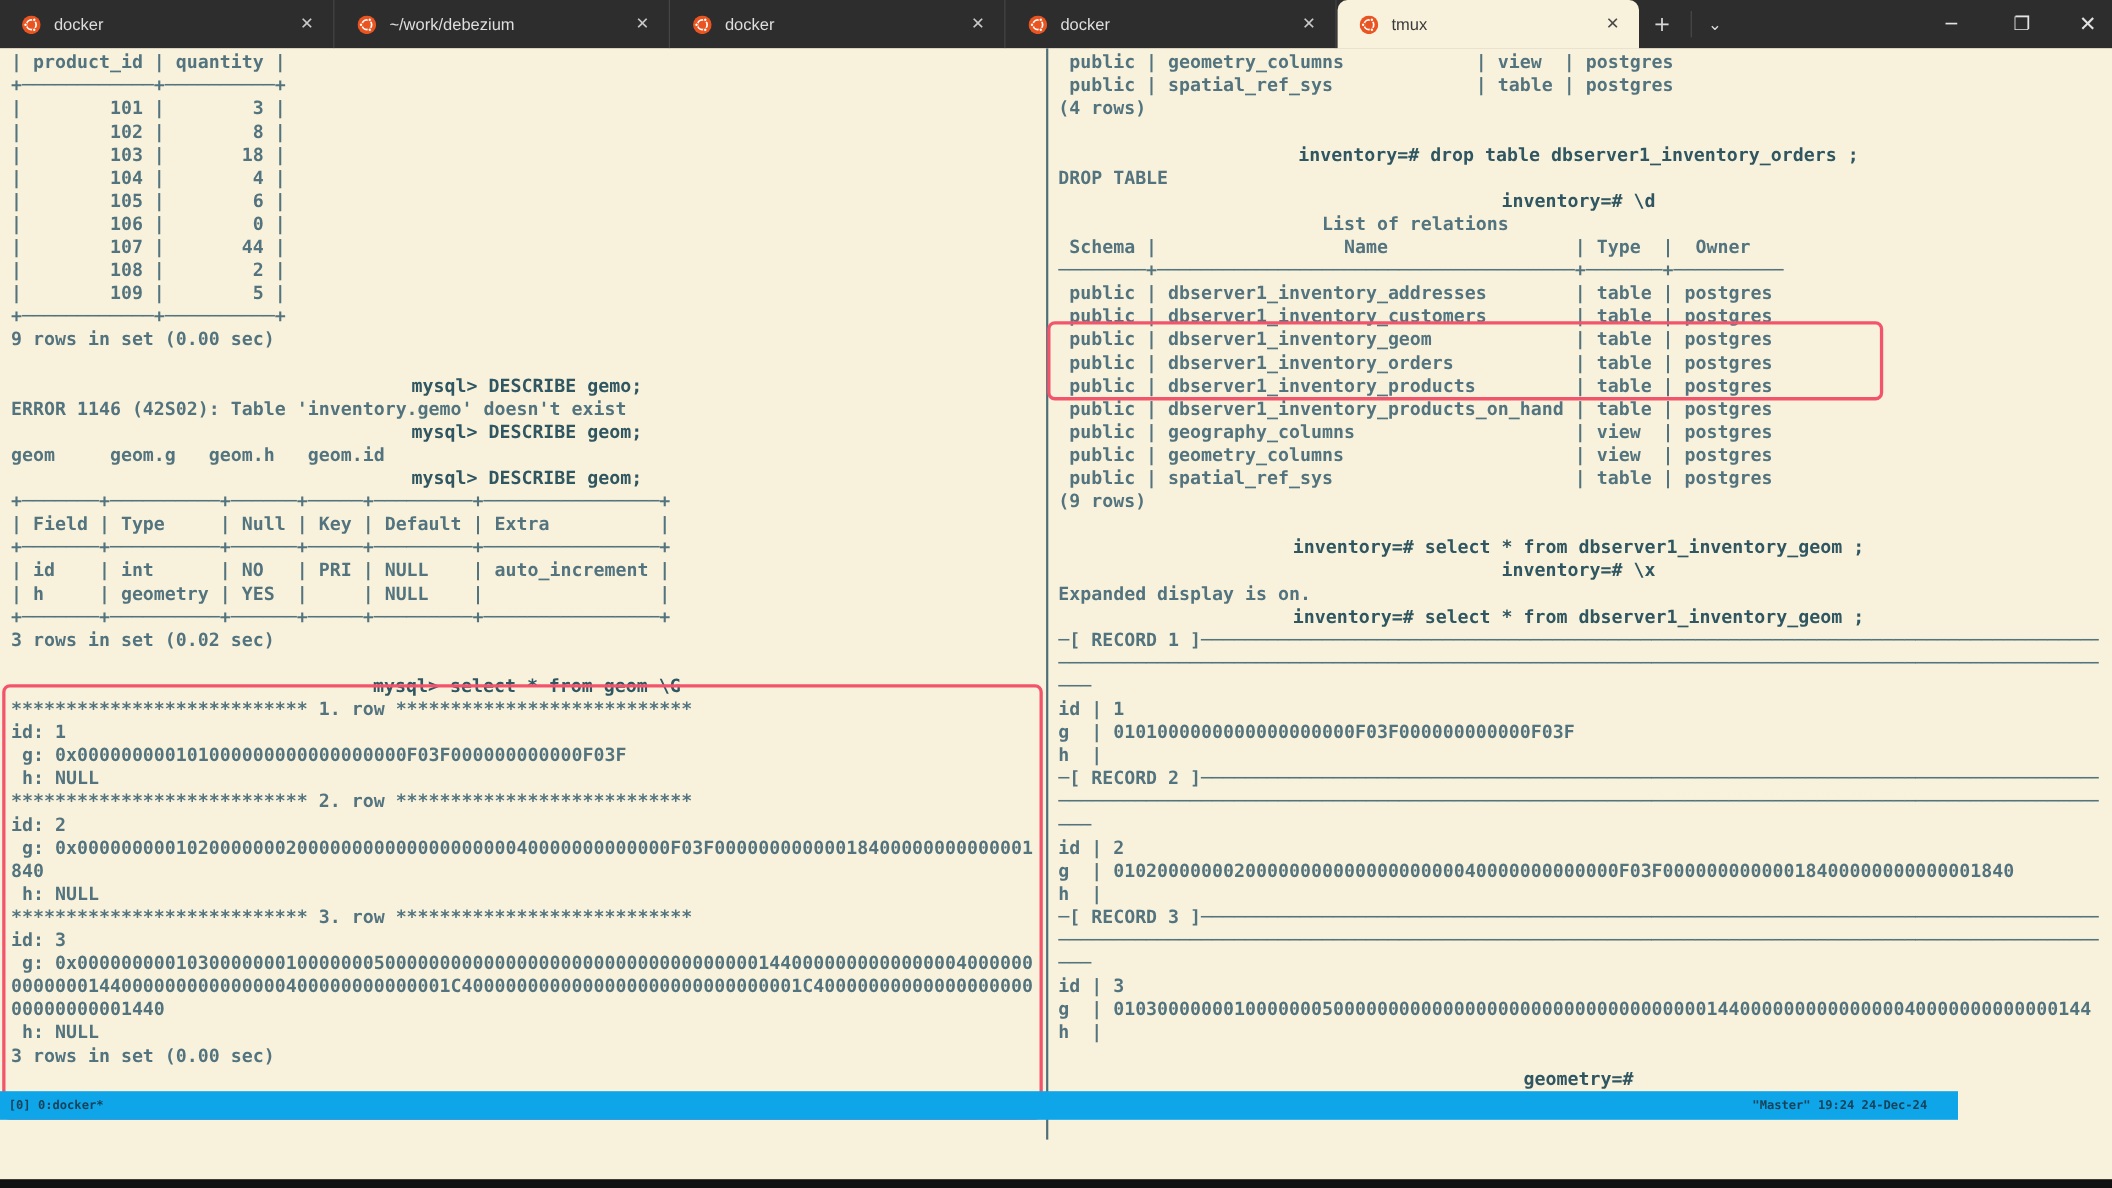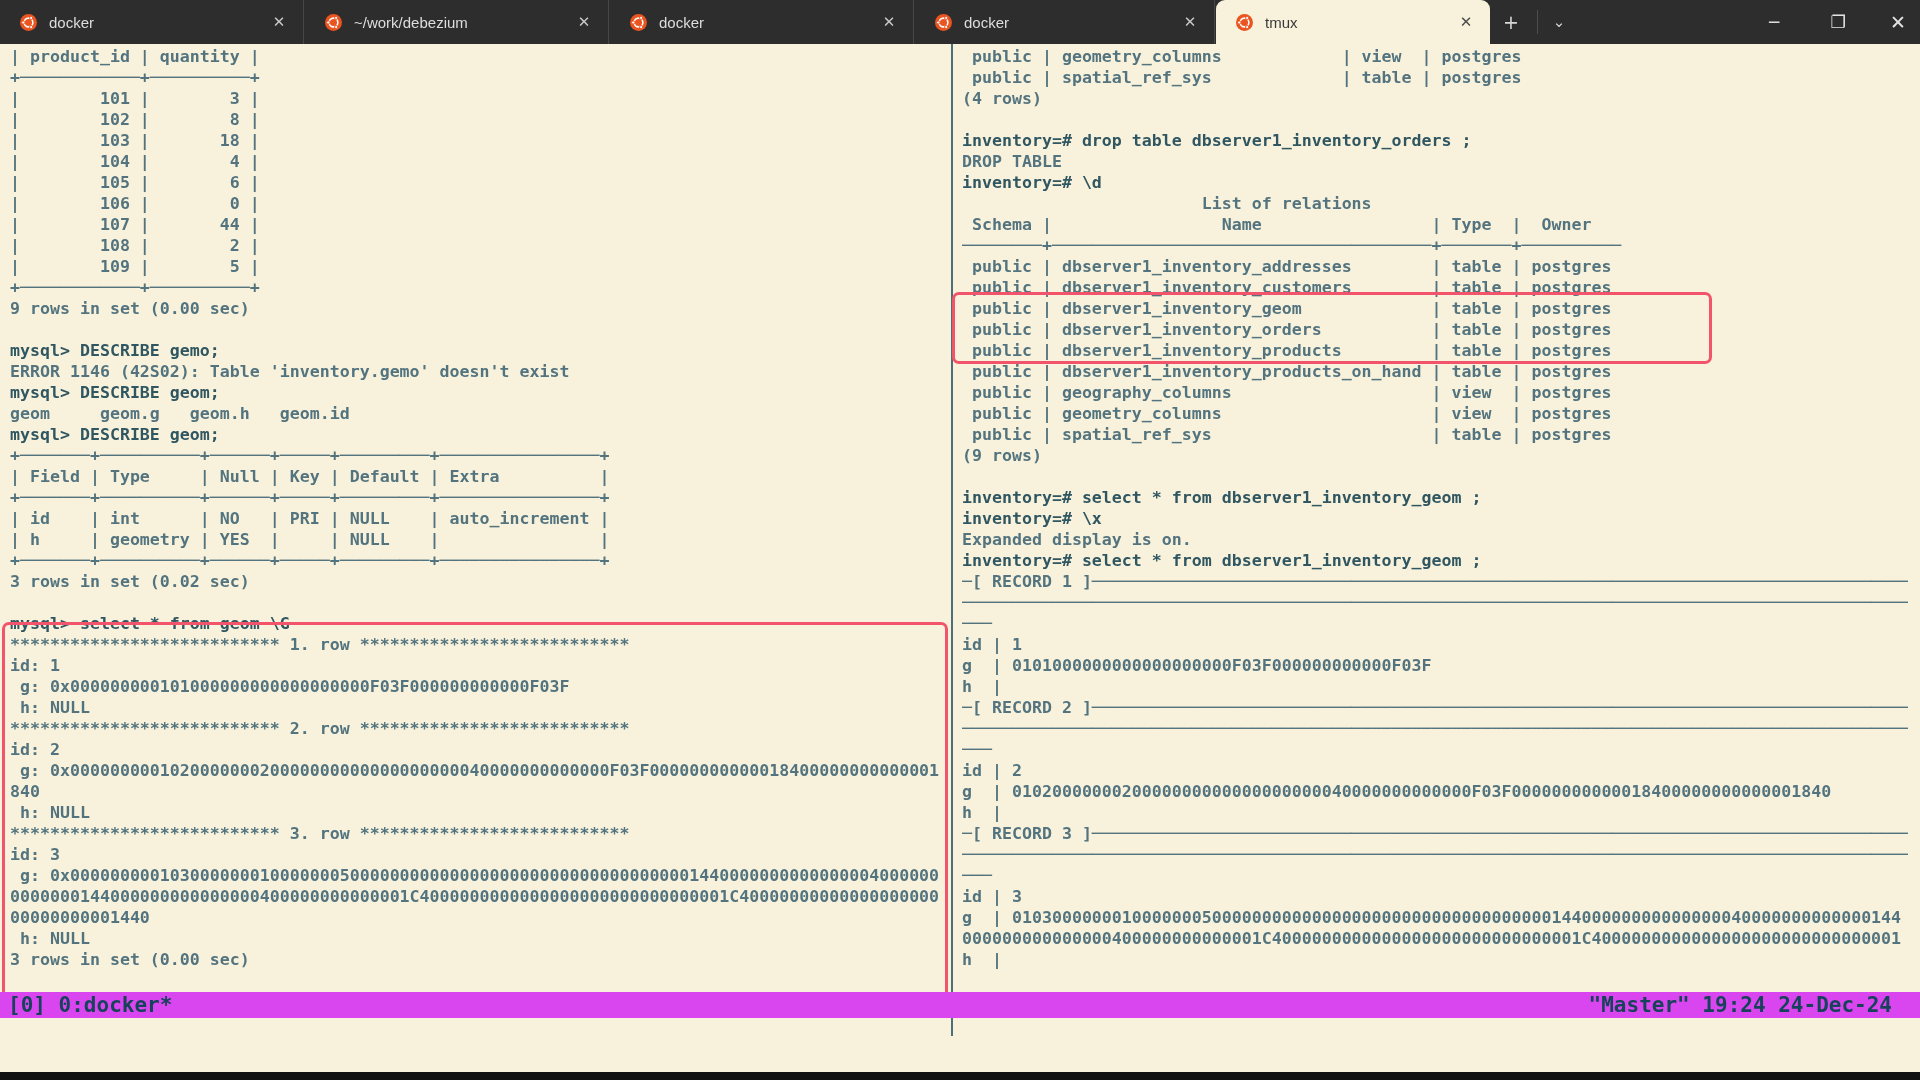--- a/index.html
+++ b/index.html
@@ -23,32 +23,32 @@
   .wbtn { position:absolute; top:0; width:44px; height:44px; color:#e3e3e3; text-align:center;
           line-height:44px; font-family:"DejaVu Sans", sans-serif; font-size:17px; }
 
   
   #terminal { position:absolute; top:44px; left:0; width:1920px; height:1028px; background:#f8f2dc; }
   .pane { position:absolute; top:2px; font-family:"DejaVu Sans Mono", monospace;
           font-size:16.6px; font-weight:bold; color:#53747f; }
   #left-pane  { left:10px;  width:938px;  height:1012px; overflow:hidden; }
   #right-pane { left:962px; width:946px;  height:1012px; overflow:hidden; }
   .tline { height:21px; line-height:21px; white-space:pre; overflow:hidden; }
-  .tline.cmd { color:#2f5661; }
+  .tline.cmd { color:#2f5661;text-align:center; }
   #pane-divider { position:absolute; top:0; left:951px; width:2px; height:992px; background:#4e6e78; }
   .cursor { display:inline-block; width:10px; height:19px; background:#13333d; vertical-align:middle; }
 
   
   .redbox { position:absolute; border:3px solid #f2546b; border-radius:7px; pointer-events:none; }
   #redbox-left  { left:2px;   top:622px; width:946px; height:396px; }
   #redbox-right { left:952px; top:294px; width:760px; height:72px; }
 
   
-  #statusbar { position:absolute; top:992px; left:0; width:1920px; height:26px; background:#d946ef;
-               font-family:"DejaVu Sans Mono", monospace; font-size:21px; font-weight:bold;
+  #statusbar { position:absolute; top:992px; left:0; width:1780px; height:26px; background:#0ea5e9;
+               font-family:"DejaVu Sans Mono", monospace; font-size:11px; font-weight:bold;
                color:#16435a; line-height:26px; }
   #status-left  { position:absolute; left:8px; white-space:pre; }
   #status-right { position:absolute; right:28px; white-space:pre; }
 
   #bottom-strip { position:absolute; top:1072px; left:0; width:1920px; height:8px; background:#111111; }
 </style>
 </head>
 <body>
 
 <div id="screen">
@@ -205,21 +205,20 @@
         <div class="tline">────────────────────────────────────────────────────────────────────────────────────────────────</div>
         <div class="tline">───</div>
         <div class="tline">id | 2</div>
         <div class="tline">g  | 0102000000020000000000000000000040000000000000F03F00000000000018400000000000001840</div>
         <div class="tline">h  |</div>
         <div class="tline">─[ RECORD 3 ]────────────────────────────────────────────────────────────────────────────────────</div>
         <div class="tline">────────────────────────────────────────────────────────────────────────────────────────────────</div>
         <div class="tline">───</div>
         <div class="tline">id | 3</div>
         <div class="tline">g  | 01030000000100000005000000000000000000000000000000000014400000000000000040000000000000144</div>
-        <div class="tline">000000000000000400000000000001C4000000000000000000000000000001C4000000000000000000000000000001</div>
         <div class="tline">h  |</div>
         <div class="tline"> </div>
         <div class="tline cmd">geometry=#</div>
       </div>
 
     <div id="redbox-left" class="redbox" style="top: 578px; height: 396px;"></div>
     <div id="redbox-right" class="redbox" style="top: 248px; height: 72px;"></div>
   </div>
 
   <div id="statusbar">

